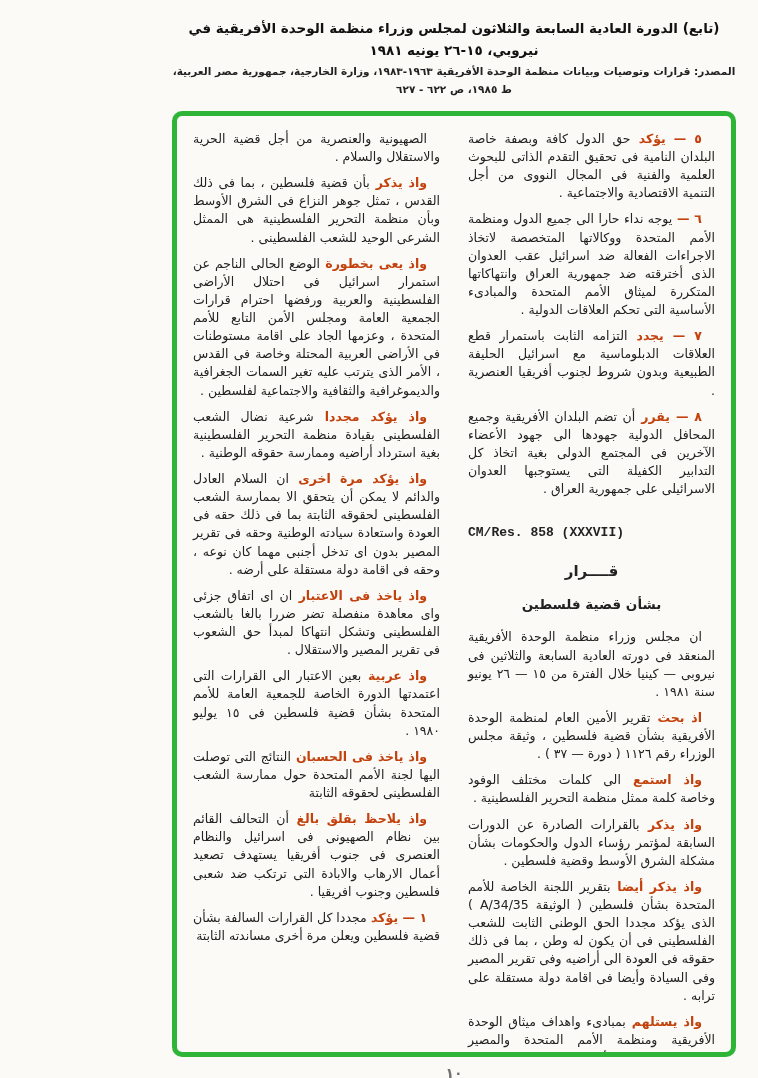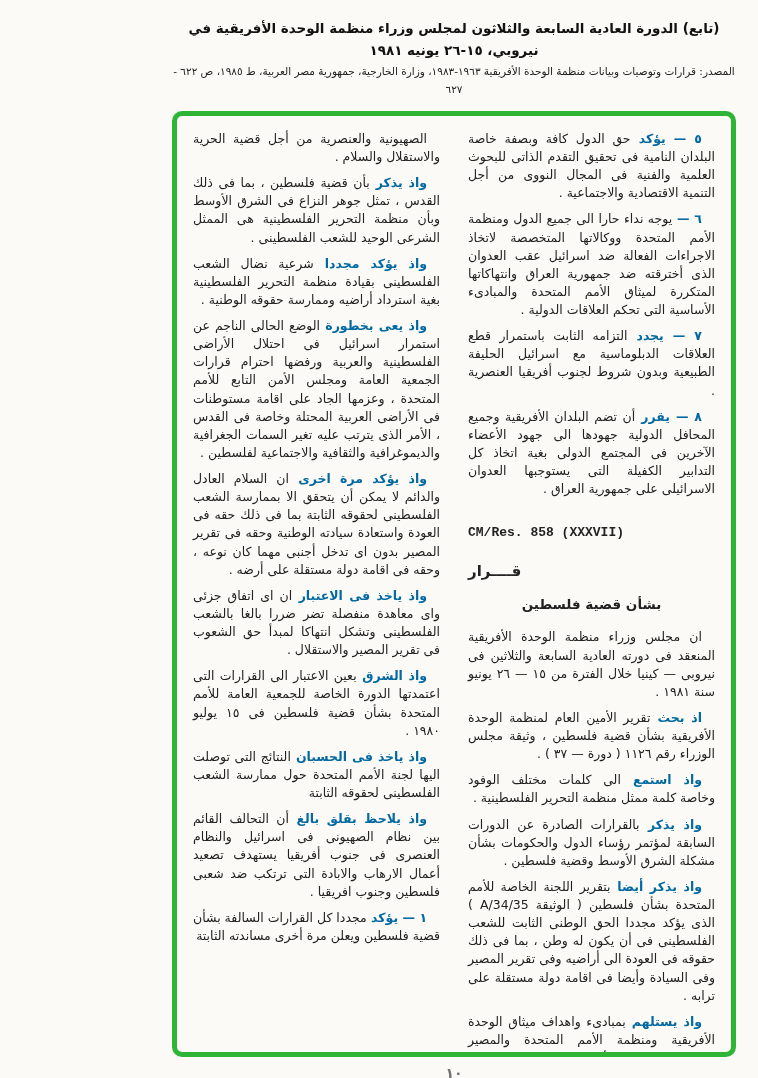--- a/index.html
+++ b/index.html
@@ -11,21 +11,21 @@
     direction:rtl;
     position:relative;
     overflow:hidden;
   }
   .page{width:608px;height:1078px;box-sizing:border-box;padding-top:18px;}
   .header{text-align:center;margin:0 20px;}
   .header-line1{
     font-weight:bold;font-size:13.5px;line-height:1.6;color:#111;
   }
   .header-line2{
-    font-weight:normal;font-size:10.5px;line-height:1.7;color:#222;margin-top:2px;
+    font-weight:bold;font-size:10.5px;line-height:1.7;color:#222;margin-top:2px;
   }
   .frame{
     box-sizing:border-box;
     margin:12px 22px 0 22px;
     border:5px solid #2eb437;
     border-radius:10px;
     padding:14px 16px;
     height:946px;
     overflow:hidden;
     background:#fbfaf6;
@@ -39,32 +39,32 @@
     width:calc(50% - 14px);
     font-size:12.5px;
     line-height:1.45;
     text-align:justify;
     color:#222;
   }
   .para{
     margin:0 0 8px 0;
     text-indent:13px;
   }
-  .para b{color:#0369a1;}
+  .para b{color:#c2410c;}
   .latin-ref{
     direction:ltr;
     text-align:left;
     font-family:Liberation Mono, monospace;
     font-weight:bold;
     font-size:13px;
     margin:26px 0 18px 0;
     text-indent:0;
   }
   .res-heading{
-    text-align:left;
+    text-align:center;
     font-weight:bold;
     font-size:15px;
     letter-spacing:1px;
     margin:4px 0 12px 0;
     text-indent:0;
   }
   .res-subject{
     text-align:center;
     font-weight:bold;
     font-size:13.5px;
@@ -102,25 +102,25 @@
           <p class="para">ان مجلس وزراء منظمة الوحدة الأفريقية المنعقد فى دورته العادية السابعة والثلاثين فى نيروبى — كينيا خلال الفترة من ١٥ — ٢٦ يونيو سنة ١٩٨١ .</p>
           <p class="para"><b>اذ بحث </b>تقرير الأمين العام لمنظمة الوحدة الأفريقية بشأن قضية فلسطين ، وثيقة مجلس الوزراء رقم ١١٢٦ ( دورة — ٣٧ ) .</p>
           <p class="para"><b>واذ استمع </b>الى كلمات مختلف الوفود وخاصة كلمة ممثل منظمة التحرير الفلسطينية .</p>
           <p class="para"><b>واذ يذكر </b>بالقرارات الصادرة عن الدورات السابقة لمؤتمر رؤساء الدول والحكومات بشأن مشكلة الشرق الأوسط وقضية فلسطين .</p>
           <p class="para"><b>واذ يذكر أيضا </b>بتقرير اللجنة الخاصة للأمم المتحدة بشأن فلسطين ( الوثيقة A/34/35 ) الذى يؤكد مجددا الحق الوطنى الثابت للشعب الفلسطينى فى أن يكون له وطن ، بما فى ذلك حقوقه فى العودة الى أراضيه وفى تقرير المصير وفى السيادة وأيضا فى اقامة دولة مستقلة على ترابه .</p>
           <p class="para"><b>واذ يستلهم </b>بمبادىء واهداف ميثاق الوحدة الأفريقية ومنظمة الأمم المتحدة والمصير المشترك للشعوب الأفريقية والعربية فى نضالها المشترك ضد</p>
         </div>
       <div class="col">
           <p class="para">الصهيونية والعنصرية من أجل قضية الحرية والاستقلال والسلام .</p>
           <p class="para"><b>واذ يذكر </b>بأن قضية فلسطين ، بما فى ذلك القدس ، تمثل جوهر النزاع فى الشرق الأوسط وبأن منظمة التحرير الفلسطينية هى الممثل الشرعى الوحيد للشعب الفلسطينى .</p>
+          <p class="para"><b>واذ يعى بخطورة </b>الوضع الحالى الناجم عن استمرار اسرائيل فى احتلال الأراضى الفلسطينية والعربية ورفضها احترام قرارات الجمعية العامة ومجلس الأمن التابع للأمم المتحدة ، وعزمها الجاد على اقامة مستوطنات فى الأراضى العربية المحتلة وخاصة فى القدس ، الأمر الذى يترتب عليه تغير السمات الجغرافية والديموغرافية والثقافية والاجتماعية لفلسطين .</p>
           <p class="para"><b>واذ يؤكد مجددا </b>شرعية نضال الشعب الفلسطينى بقيادة منظمة التحرير الفلسطينية بغية استرداد أراضيه وممارسة حقوقه الوطنية .</p>
-          <p class="para"><b>واذ يعى بخطورة </b>الوضع الحالى الناجم عن استمرار اسرائيل فى احتلال الأراضى الفلسطينية والعربية ورفضها احترام قرارات الجمعية العامة ومجلس الأمن التابع للأمم المتحدة ، وعزمها الجاد على اقامة مستوطنات فى الأراضى العربية المحتلة وخاصة فى القدس ، الأمر الذى يترتب عليه تغير السمات الجغرافية والديموغرافية والثقافية والاجتماعية لفلسطين .</p>
           <p class="para"><b>واذ يؤكد مرة اخرى </b>ان السلام العادل والدائم لا يمكن أن يتحقق الا بممارسة الشعب الفلسطينى لحقوقه الثابتة بما فى ذلك حقه فى العودة واستعادة سيادته الوطنية وحقه فى تقرير المصير بدون اى تدخل أجنبى مهما كان نوعه ، وحقه فى اقامة دولة مستقلة على أرضه .</p>
           <p class="para"><b>واذ ياخذ فى الاعتبار </b>ان اى اتفاق جزئى واى معاهدة منفصلة تضر ضررا بالغا بالشعب الفلسطينى وتشكل انتهاكا لمبدأ حق الشعوب فى تقرير المصير والاستقلال .</p>
-          <p class="para"><b>واذ الشرق </b>بعين الاعتبار الى القرارات التى اعتمدتها الدورة الخاصة للجمعية العامة للأمم المتحدة بشأن قضية فلسطين فى ١٥ يوليو ١٩٨٠ .</p>
+          <p class="para"><b>واذ عربية </b>بعين الاعتبار الى القرارات التى اعتمدتها الدورة الخاصة للجمعية العامة للأمم المتحدة بشأن قضية فلسطين فى ١٥ يوليو ١٩٨٠ .</p>
           <p class="para"><b>واذ ياخذ فى الحسبان </b>النتائج التى توصلت اليها لجنة الأمم المتحدة حول ممارسة الشعب الفلسطينى لحقوقه الثابتة</p>
           <p class="para"><b>واذ يلاحظ بقلق بالغ </b>أن التحالف القائم بين نظام الصهيونى فى اسرائيل والنظام العنصرى فى جنوب أفريقيا يستهدف تصعيد أعمال الارهاب والابادة التى ترتكب ضد شعبى فلسطين وجنوب افريقيا .</p>
           <p class="para"><b>١ — يؤكد </b>مجددا كل القرارات السالفة بشأن قضية فلسطين ويعلن مرة أخرى مساندته الثابتة</p>
         </div>
     </div>
   </div>
 
   <div class="page-number">١٠</div>
 
 </div>

